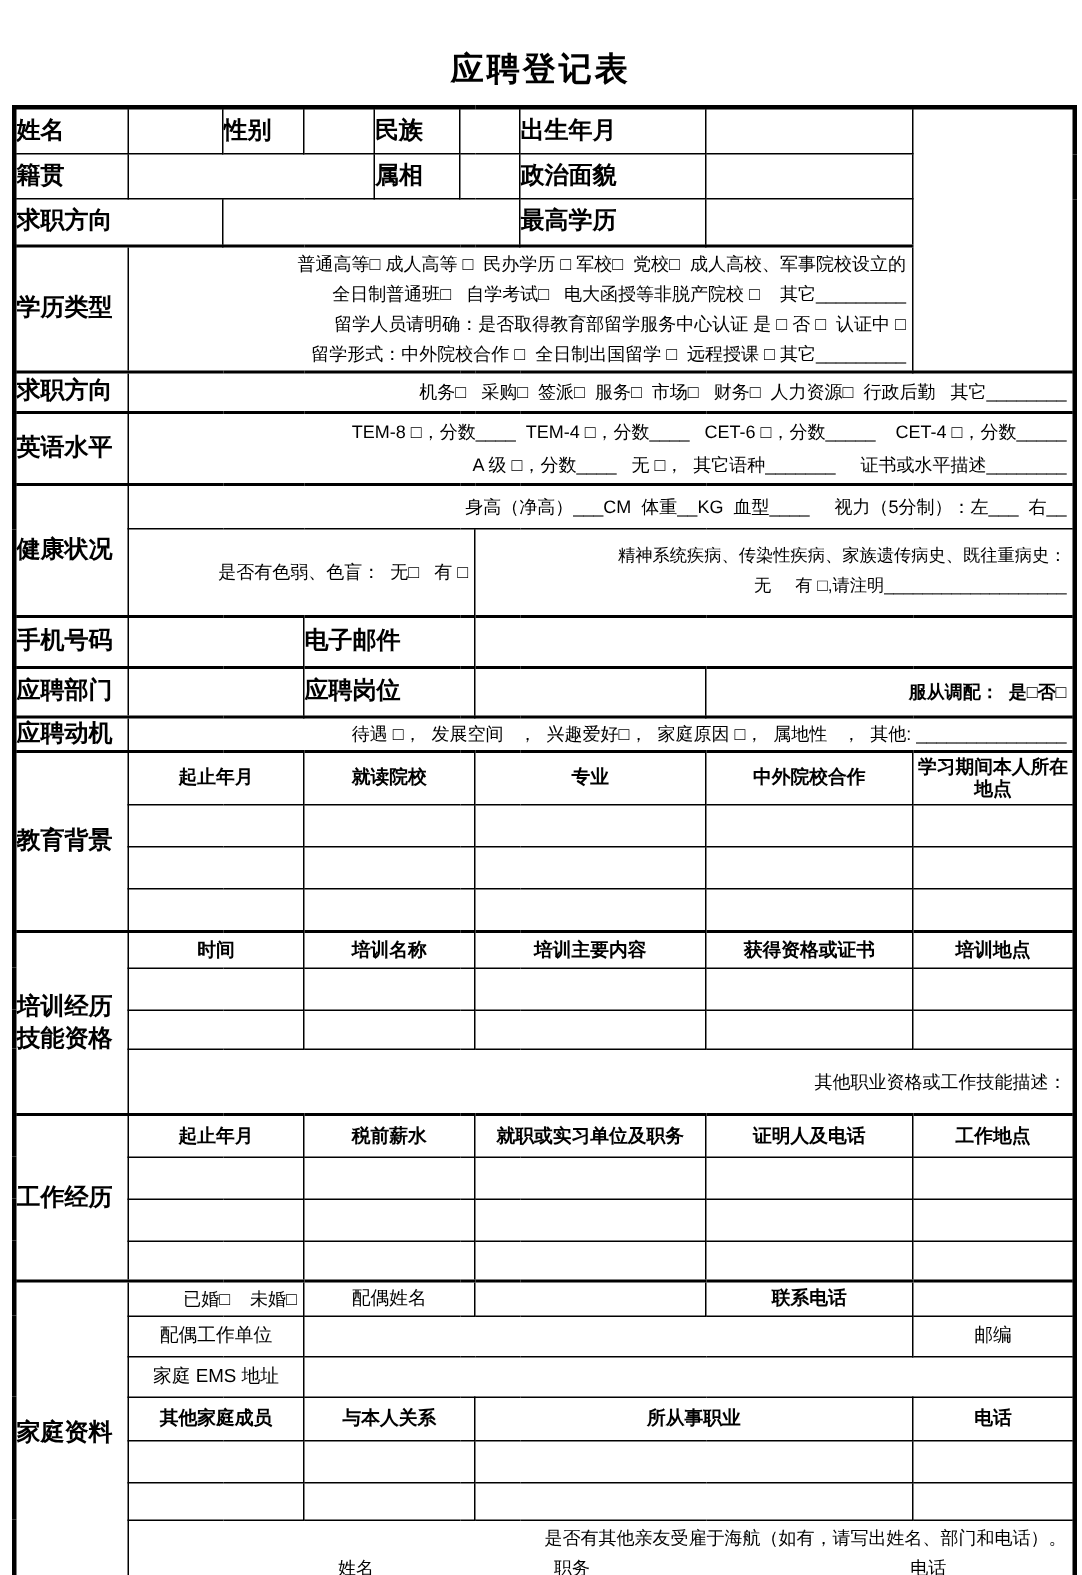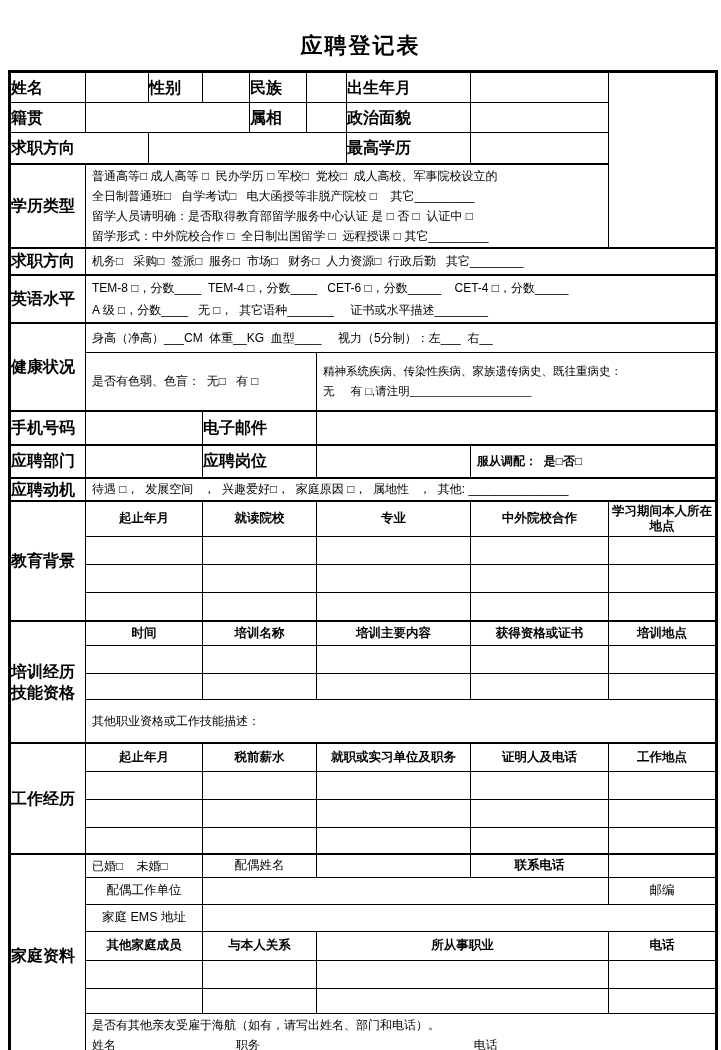--- a/index.html
+++ b/index.html
@@ -8,21 +8,21 @@
   .title{position:absolute;top:31px;left:0;width:100%;text-align:center;
          font-size:22px;font-weight:bold;letter-spacing:2px;}
   table.form{position:absolute;top:70px;left:8px;border-collapse:collapse;
              table-layout:fixed;width:708px;border:3px solid #000;}
   td{border:1px solid #000;padding:0;overflow:hidden;vertical-align:middle;
      font-size:12px;line-height:1.35;}
   tr.sec td{border-top-width:2px;}
   td.lbl{font-weight:bold;text-align:left;font-size:16px;}
   td.hdr{font-weight:bold;text-align:center;font-size:12.5px;line-height:1.2;}
   td.ct{text-align:left;padding:1px 4px 1px 6px;}
-  td.ct div{white-space:pre;}
+  td.ct div{white-space:pre;text-align:right;}
   .l20{line-height:20px;}
   .l22{line-height:22px;}
   .small{font-size:11.5px;}
   .two-line span{display:block;}
 </style>
 </head>
 <body>
 
 <div class="page">
   <div class="title">应聘登记表</div>

